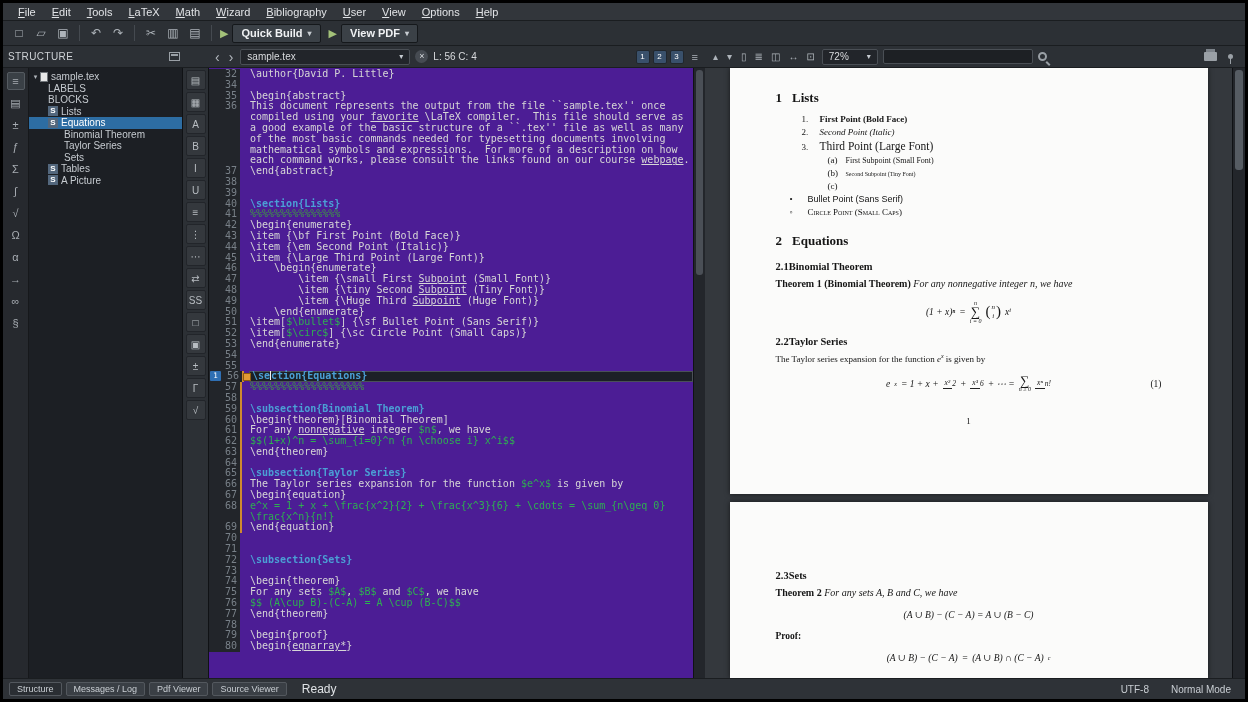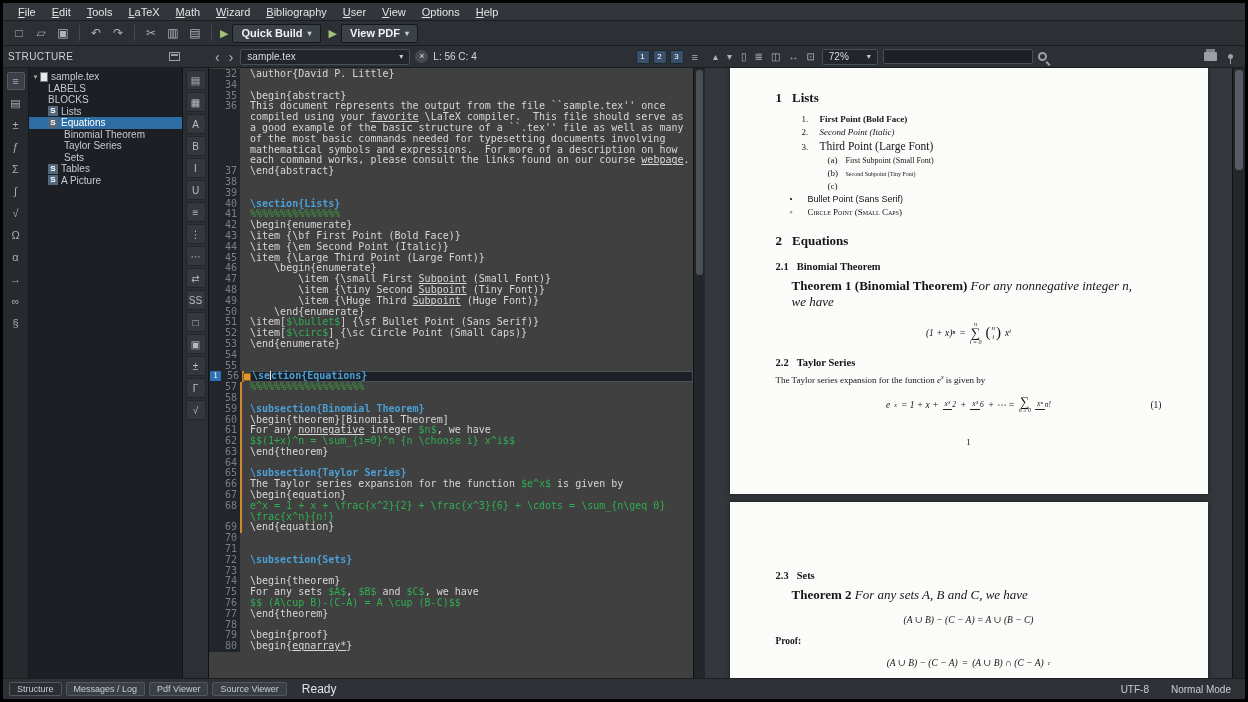--- a/index.html
+++ b/index.html
@@ -57,21 +57,21 @@
   .trow .arrow{width:9px;font-size:7px;color:#aeb4ba;text-align:center;flex:0 0 auto}
   .ticon{flex:0 0 auto;margin-right:3px}
   .ticon.file-badge{width:8px;height:10px;background:#e8e8e8;border:1px solid #70757a}
   .ticon.s-badge{width:10px;height:10px;background:#53677d;color:#fff;font-size:8px;font-weight:bold;text-align:center;line-height:10px}
   .d0{padding-left:2px}.d1{padding-left:10px}.d2{padding-left:26px}
 
   .vtoolbar{width:26px;background:#2c3035;border-right:1px solid #101215;display:flex;flex-direction:column;align-items:center;padding-top:2px;gap:2px;flex:0 0 auto}
   .vbtn{width:20px;height:20px;background:#34383d;border:1px solid #22252a;border-radius:2px;color:#b8bdc2;font-size:10px;display:flex;align-items:center;justify-content:center;flex:0 0 auto}
 
   
-  .editor{flex:1;display:flex;min-width:0;background:#404040}
+  .editor{flex:1;display:flex;min-width:0;background:#4c1d95}
   .lines{flex:1;overflow:hidden;font-family:"DejaVu Sans Mono",monospace;font-size:10px;line-height:10.8px;padding-top:1px}
   .line{display:flex}
   .gut{display:flex;background:#22252a;flex:0 0 auto}
   .bm{width:11px;text-align:center;color:#fff;font-size:7.5px}
   .bm:not(:empty){background:#2f6fb3;height:10px;line-height:10px;border-radius:1px;margin:0 1px}
   .ln{width:20px;text-align:right;color:#788088;padding-right:3px}
   .mark{width:7px;position:relative;flex:0 0 auto}
   .line.modified .mark::before{content:'';position:absolute;left:0;top:0;bottom:0;width:2px;background:#cf8a2e}
   .mark.on::after{content:'';position:absolute;left:1px;top:2px;width:6px;height:6px;background:#e09a35;border:1px solid #8a5a10}
   .code{flex:1;white-space:pre-wrap;word-break:break-word;color:#d6d6d6;padding-left:3px;min-width:0}
@@ -87,34 +87,34 @@
 
   
   .pdfpane{width:540px;background:#34383d;display:flex;flex:0 0 auto}
   .pages{flex:1;overflow:hidden}
   .page{width:478px;margin:0 auto;background:#fbfbfa;color:#151515;font-family:"Liberation Serif","DejaVu Serif",serif;overflow:hidden;box-shadow:0 0 5px rgba(0,0,0,.6)}
   .page1{height:426px;padding:14px 46px 0}
   .pagegap{height:8px}
   .page2{height:176px;padding:56px 46px 0}
   .sec{font-weight:bold;font-size:13px;display:flex;gap:10px;margin:8px 0 8px}
   .sec2{margin-top:16px}
-  .ssec{font-weight:bold;font-size:10.5px;display:flex;gap:8px;margin:12px 0 6px}
+  .ssec{font-weight:bold;font-size:10.5px;display:flex;margin:12px 0 6px}
   .pli{display:flex;align-items:baseline;margin:3px 0 3px 26px;font-size:9px}
   .pli .pmk{width:18px;flex:0 0 auto}
   .pli.sub{margin-left:52px}
   .pli.bullet{margin-left:14px}
   .pli.bold .ptx{font-weight:bold}
   .pli.italic .ptx{font-style:italic}
   .pli.large .ptx{font-size:11.5px}
   .pli.small .ptx{font-size:8px}
   .pli.tiny .ptx{font-size:6px}
   .pli.huge .ptx{font-size:20px}
   .pli.sans .ptx{font-family:"Liberation Sans",sans-serif}
   .pli.smallcaps .ptx{font-variant:small-caps}
-  .thmline{font-size:13px;margin:2px 16px}
+  .thmline{font-size:10px;margin:2px 0}
   .thmhead{font-weight:bold}
   .thmbody{font-style:italic}
   .ptext{font-size:9px;margin:2px 0}
   .formula{position:relative;display:flex;justify-content:center;align-items:center;gap:4px;font-size:9.5px;font-style:italic;margin:11px 0}
   .fsup{font-size:6px;font-style:italic}
   .sumop{display:inline-flex;flex-direction:column;align-items:center;line-height:1;font-style:normal}
   .slim{font-size:6px;font-style:italic}
   .ssym{font-size:13px;line-height:.9}
   .binom{display:inline-flex;align-items:center}
   .bparen{font-size:15px;font-weight:300;line-height:1;font-style:normal}

